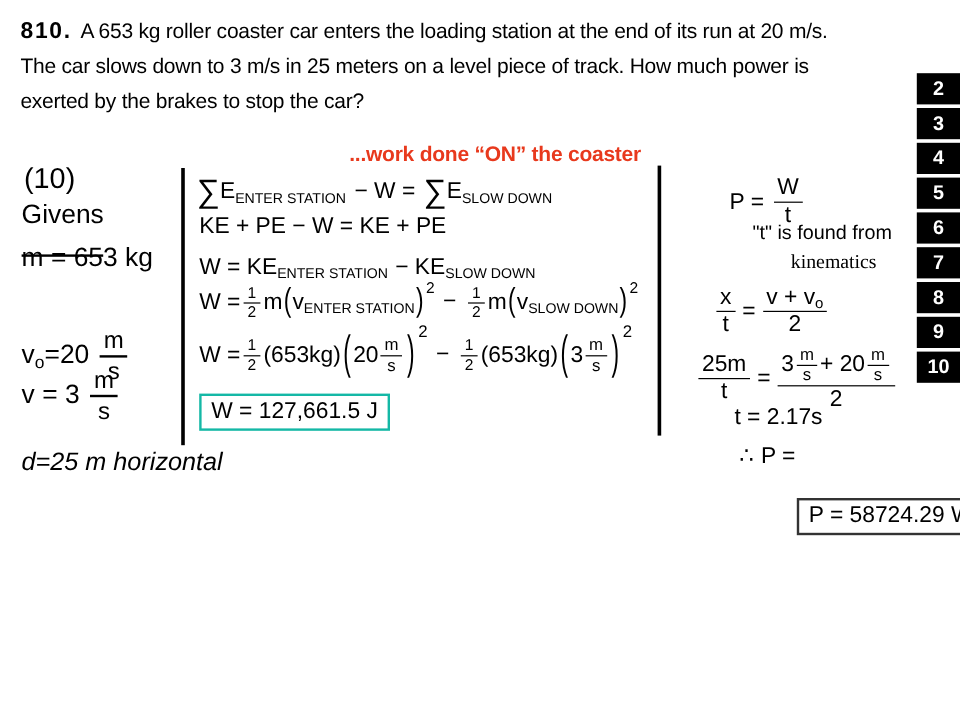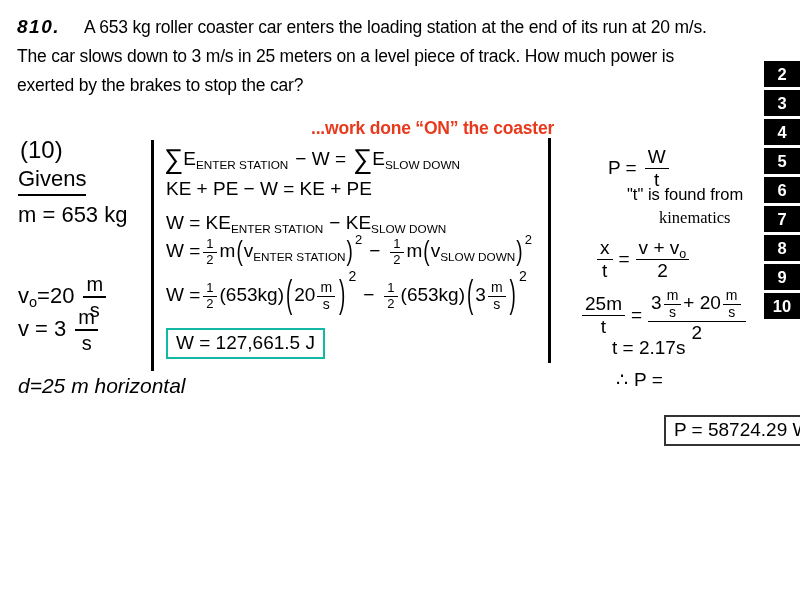--- a/index.html
+++ b/index.html
@@ -6,39 +6,39 @@
   html,body { width:800px; height:600px; }
   body {
     background:#ffffff; color:#000;
     font-family:"Liberation Sans", sans-serif;
     position:relative; overflow:hidden;
   }
   .abs { position:absolute; }
 
   
   .problem { left:17px; top:12px; width:700px; font-size:17.5px; line-height:29px; letter-spacing:-0.2px; }
-  .pnum { font-weight:bold; font-size:19px; letter-spacing:1.5px; margin-right:24px;font-style:italic; }
+  .pnum { font-weight:bold; font-size:19px; letter-spacing:1.5px; margin-right:7px; }
 
   
   .nav { right:0; top:61px; display:flex; flex-direction:column; gap:3px; }
   .navbox { width:36px; height:26px; background:#000; color:#fff; font-weight:bold;
             font-size:16.5px; display:flex; align-items:center; justify-content:center; cursor:pointer; }
 
   
-  .annotation { left:291px; top:118px; font-size:17.5px; font-weight:bold; color:#e8391d; letter-spacing:-0.2px;margin-left:20px; }
+  .annotation { left:291px; top:118px; font-size:17.5px; font-weight:bold; color:#e8391d; letter-spacing:-0.2px; }
 
   
   .divider { width:3px; background:#000; }
   #div-left  { left:151px; top:140px; height:231px; }
   #div-right { left:548px; top:138px; height:225px; }
 
   
   .points   { left:20px; top:136px; font-size:24px; }
   .gheading { left:18px; top:166px; font-size:22px; }
-  .gheading span { display:inline-block; border-bottom:2px solid #000; padding-bottom:2px; }
+  .gheading span { display:inline-block; border-bottom:2px solid #000; padding-bottom:20px; }
   .gmass    { left:18px; top:202px; font-size:22px; }
   #g-v0 { left:18px; top:242px; font-size:22px; white-space:nowrap;margin-top:31px; }
   #g-v  { left:18px; top:306px; font-size:22px; white-space:nowrap; }
   .gdist { left:18px; top:374px; font-size:21px;font-style:italic; }
 
   
   .frac { display:inline-flex; flex-direction:column; align-items:center;
           vertical-align:middle; line-height:1.1; text-align:center; }
   .fbar { align-self:stretch; border-top:2px solid #000; margin:1px 0; }
   .thin .fbar { border-top-width:1.5px; margin:0.5px 0; }

